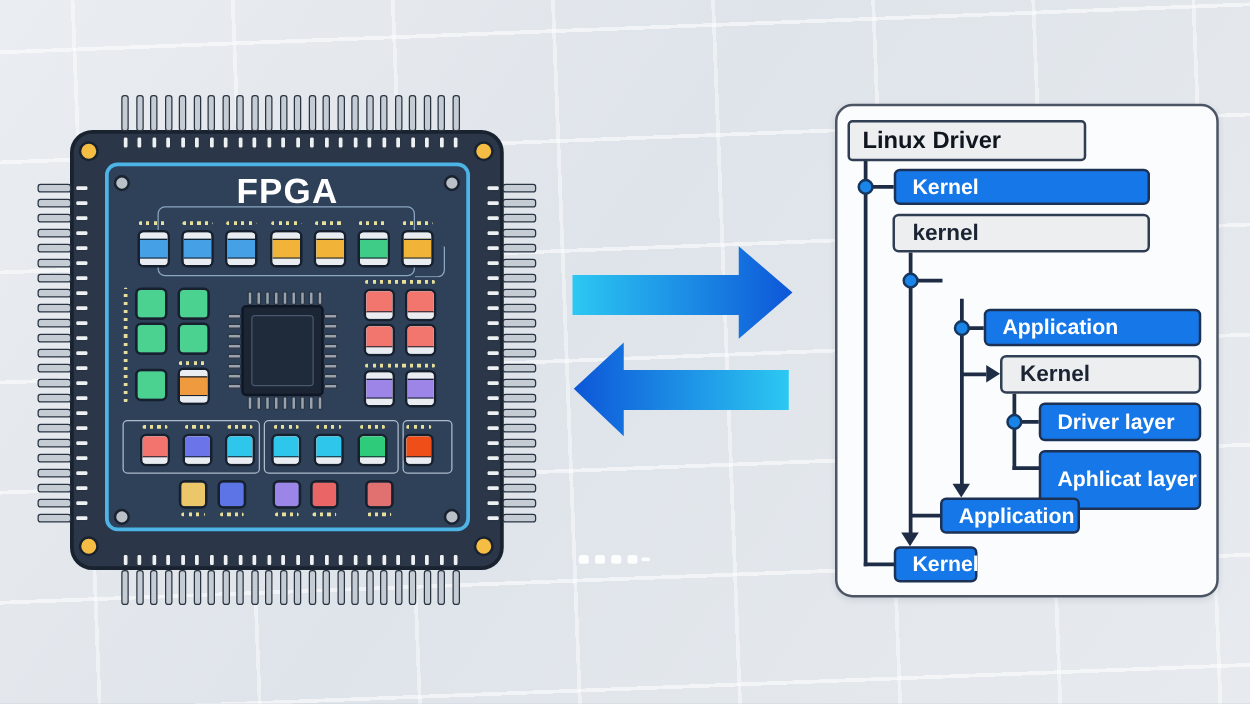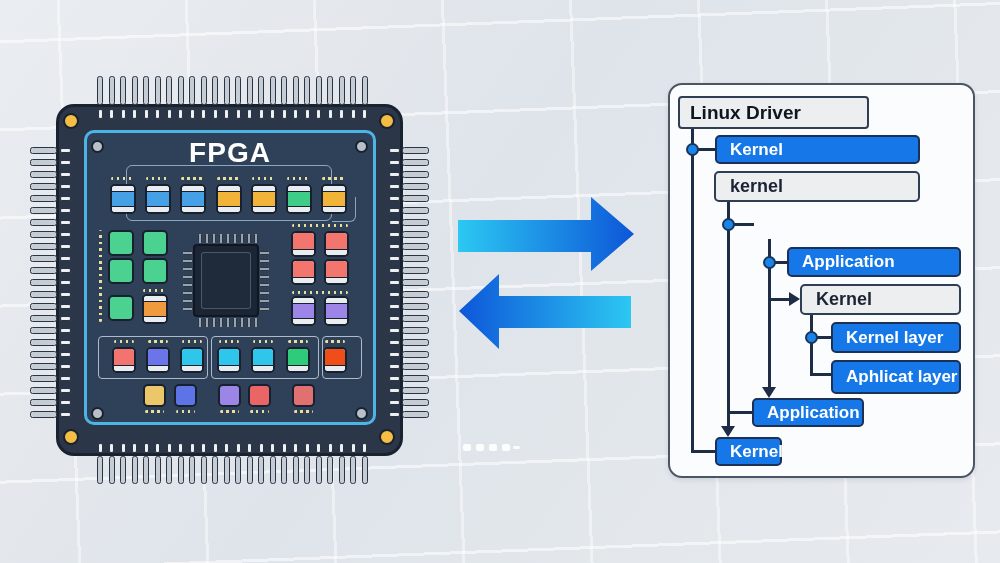--- a/index.html
+++ b/index.html
@@ -512,18 +512,18 @@
     <div class="cdot" style="left:16px;top:58px"></div>
     <div class="cdot" style="left:52px;top:132.5px"></div>
     <div class="cdot" style="left:92.5px;top:170.5px"></div>
     <div class="cdot" style="left:134.5px;top:246px"></div>
 
     <div class="node gray title" style="left:8px;top:11px;width:191px;height:33px">Linux Driver</div>
     <div class="node blue" style="left:45px;top:50px;width:205px;height:29px">Kernel</div>
     <div class="node gray" style="left:44px;top:86px;width:206px;height:31px">kernel</div>
     <div class="node blue" style="left:117px;top:162px;width:174px;height:30px">Application</div>
     <div class="node gray" style="left:130px;top:199px;width:161px;height:31px">Kernel</div>
-    <div class="node blue" style="left:161px;top:237px;width:130px;height:31px">Kernel layer</div>
-    <div class="node blue" style="left:161px;top:275px;width:130px;height:34px">Aphlicat layer</div>
+    <div class="node blue" style="left:161px;top:237px;width:130px;height:31px">Driver layer</div>
+    <div class="node blue" style="left:161px;top:275px;width:130px;height:48px">Aphlicat layer</div>
     <div class="node blue" style="left:82px;top:313px;width:112px;height:29px">Application</div>
     <div class="node blue" style="left:45px;top:352px;width:67px;height:29px">Kernel</div>
   </div>
 </div>
 
 </body></html>

